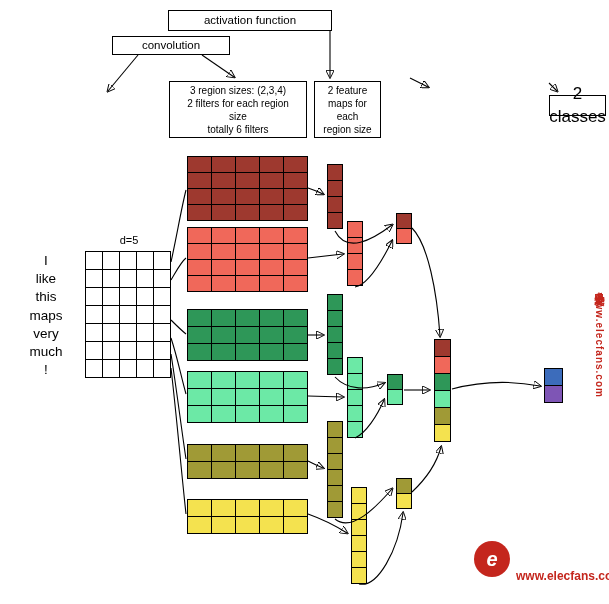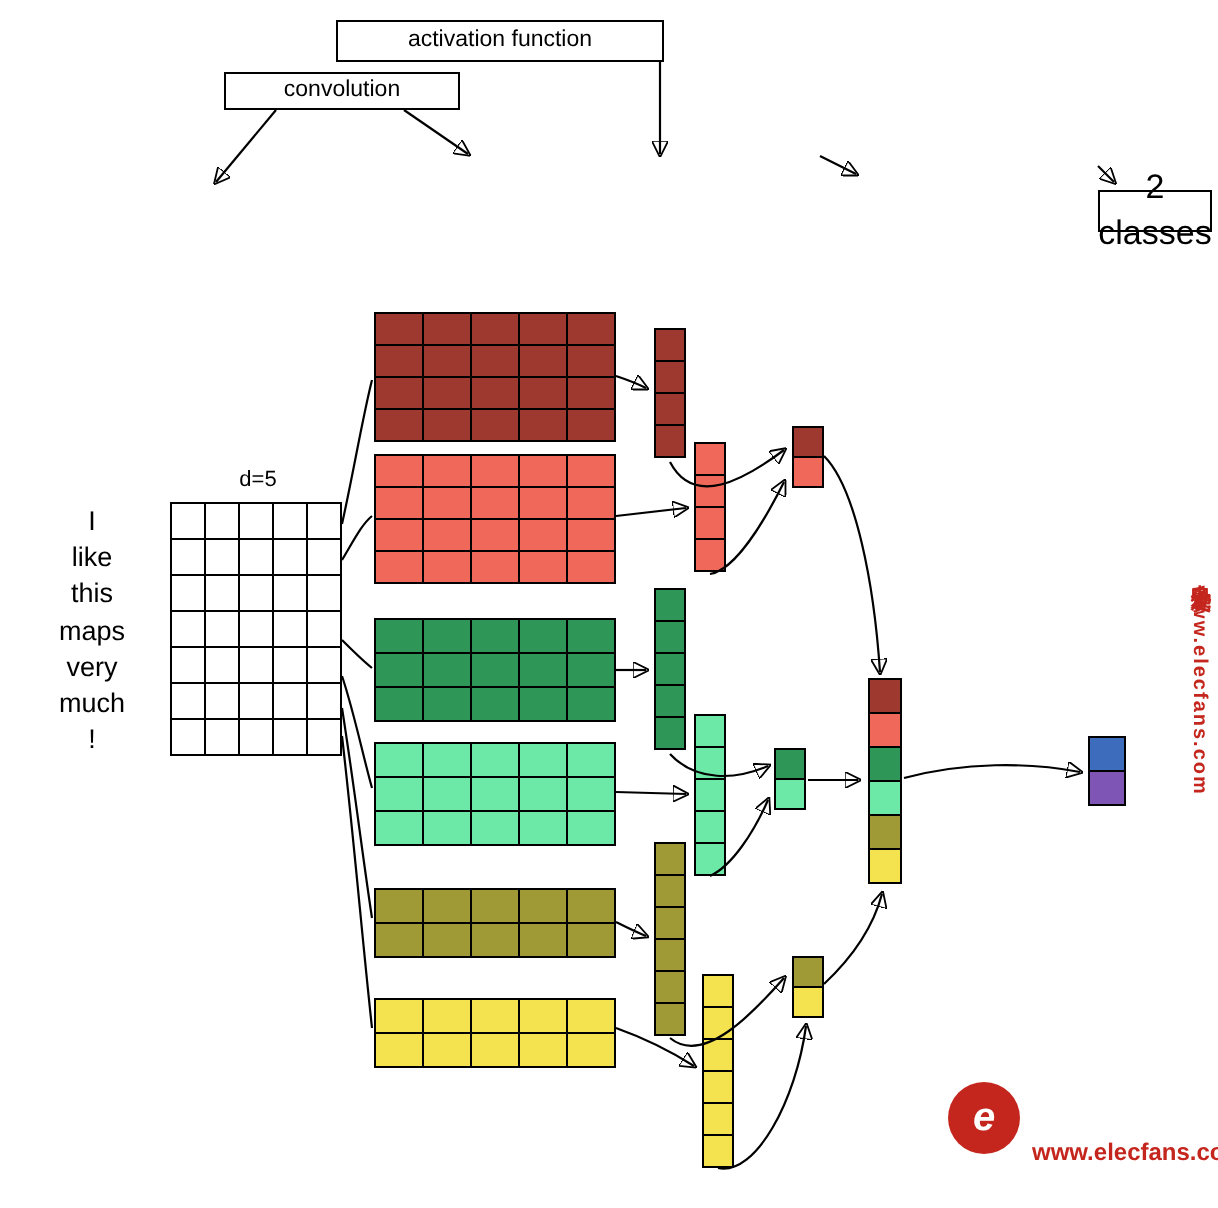--- a/index.html
+++ b/index.html
@@ -35,20 +35,28 @@
               letter-spacing:2px; z-index:4; }
   .wm-site { position:absolute; left:516px; top:569px; font-size:12px; font-weight:bold; z-index:4; }
 </style>
 </head>
 <body>
 
 <div class="canvas">
 
   <div class="box big" style="left:168px; top:10px; width:164px; height:21px;text-align:center;">activation function</div>
   <div class="box big" style="left:112px; top:36px; width:118px; height:19px;">convolution</div>
+  <div class="box" style="left:169px; top:81px; width:138px; height:57px;">3 region sizes: (2,3,4)
+2 filters for each region
+size
+totally 6 filters</div>
+  <div class="box" style="left:314px; top:81px; width:67px; height:57px;">2 feature
+maps for
+each
+region size</div>
   <div class="box" style="left:549px; top:95px; width:57px; height:21px; font-size:17px;">2 classes</div>
 
   <div class="words">
     <div>I</div>
     <div>like</div>
     <div>this</div>
     <div>maps</div>
     <div>very</div>
     <div>much</div>
     <div>!</div>

